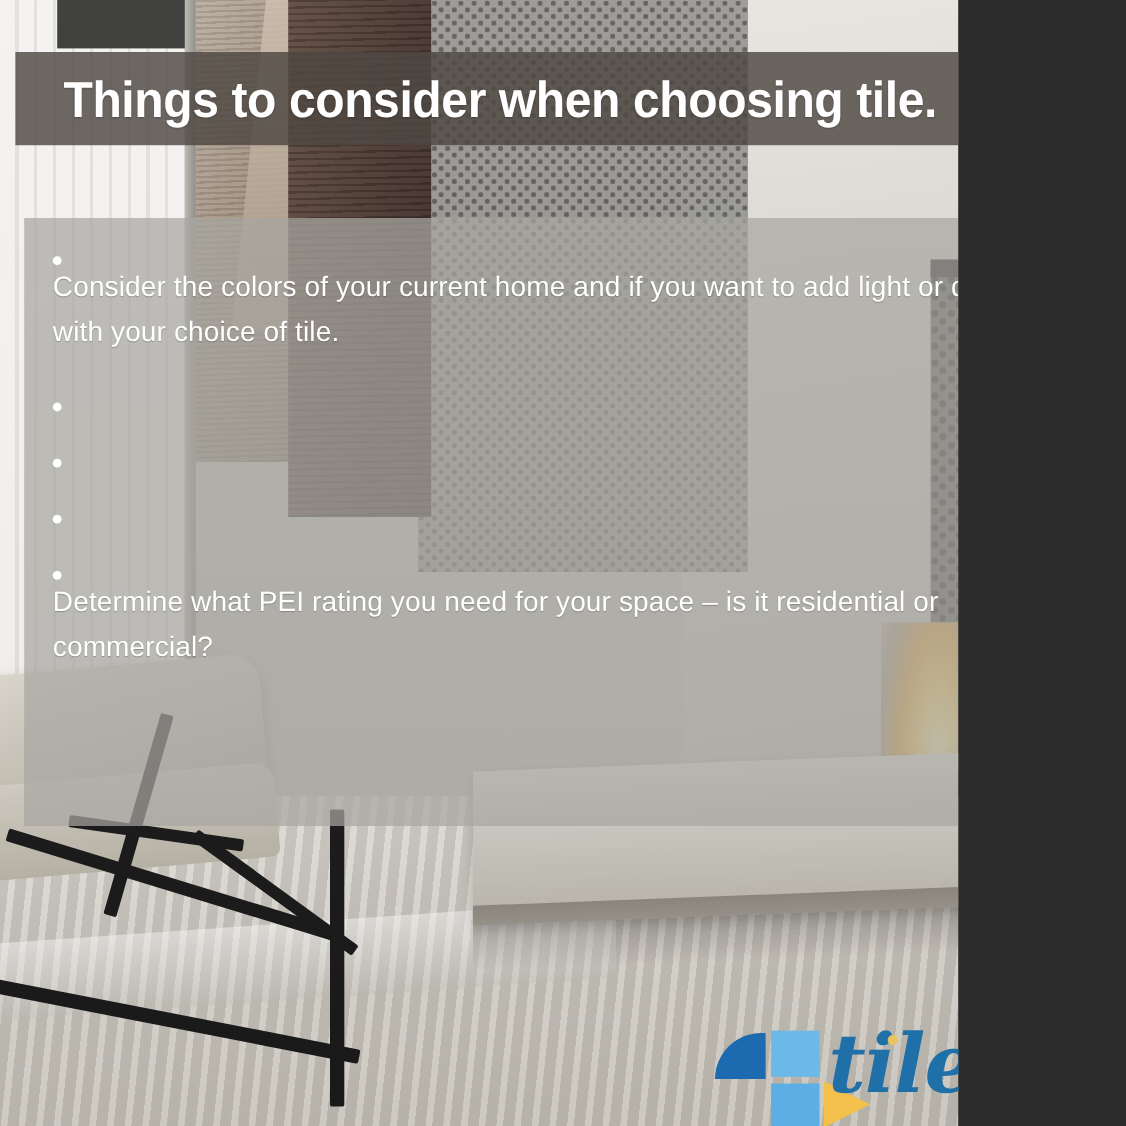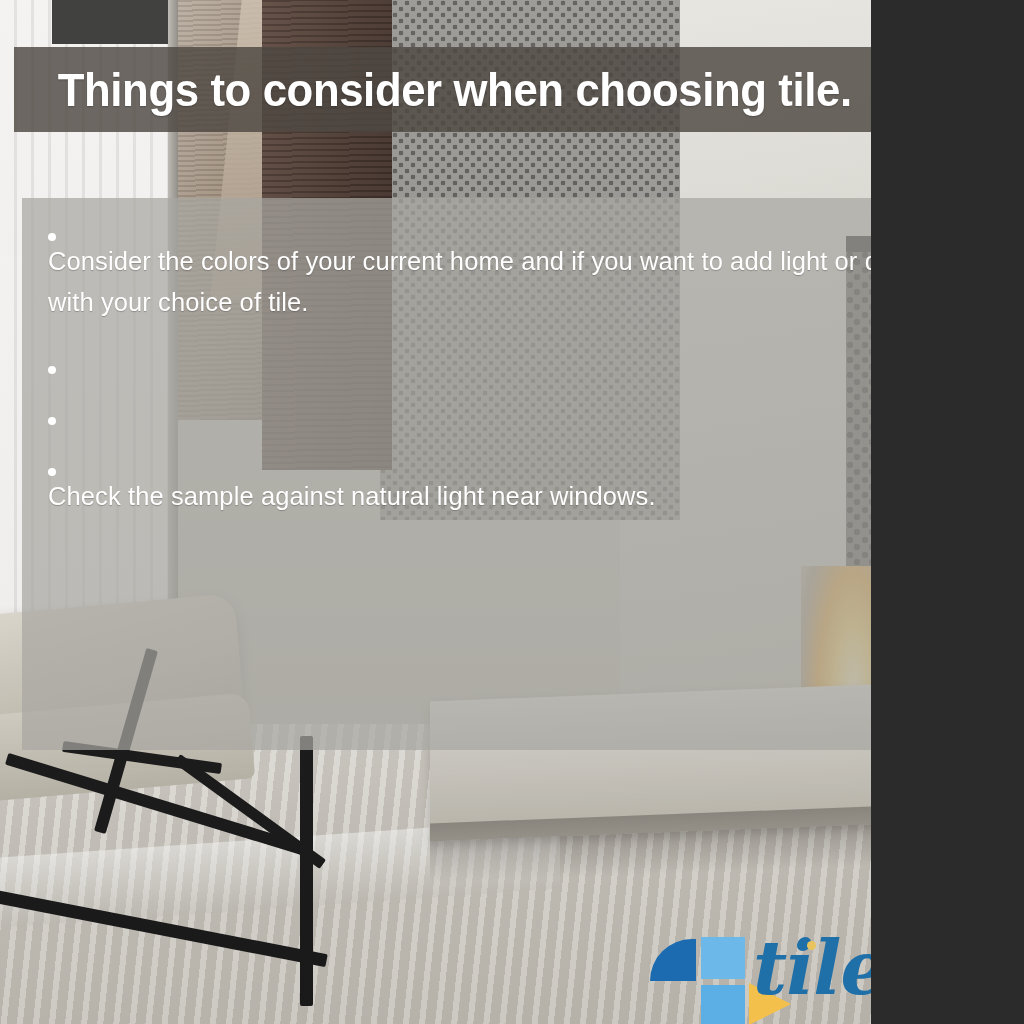--- a/index.html
+++ b/index.html
@@ -357,21 +357,24 @@
         <span class="bullet-text">Consider the colors of your current home and if you want to add light or darken it with your choice of tile.</span>
       </li>
       <li class="bullet-item">
         <span class="bullet-dot"></span>
       </li>
       <li class="bullet-item">
         <span class="bullet-dot"></span>
       </li>
       <li class="bullet-item">
         <span class="bullet-dot"></span>
-        <span class="bullet-text">Check the sample against natural light near windows.</span>
+      </li>
+      <li class="bullet-item">
+        <span class="bullet-dot"></span>
+        <span class="bullet-text">Determine what PEI rating you need for your space – is it residential or commercial?</span>
       </li>
     </ul>
   </div>
 
   <div class="logo">
     <div class="logo-mark">
       <div class="mark-quarter"></div>
       <div class="mark-sq-top"></div>
       <div class="mark-sq-bot"></div>
       <div class="mark-tri"></div>

